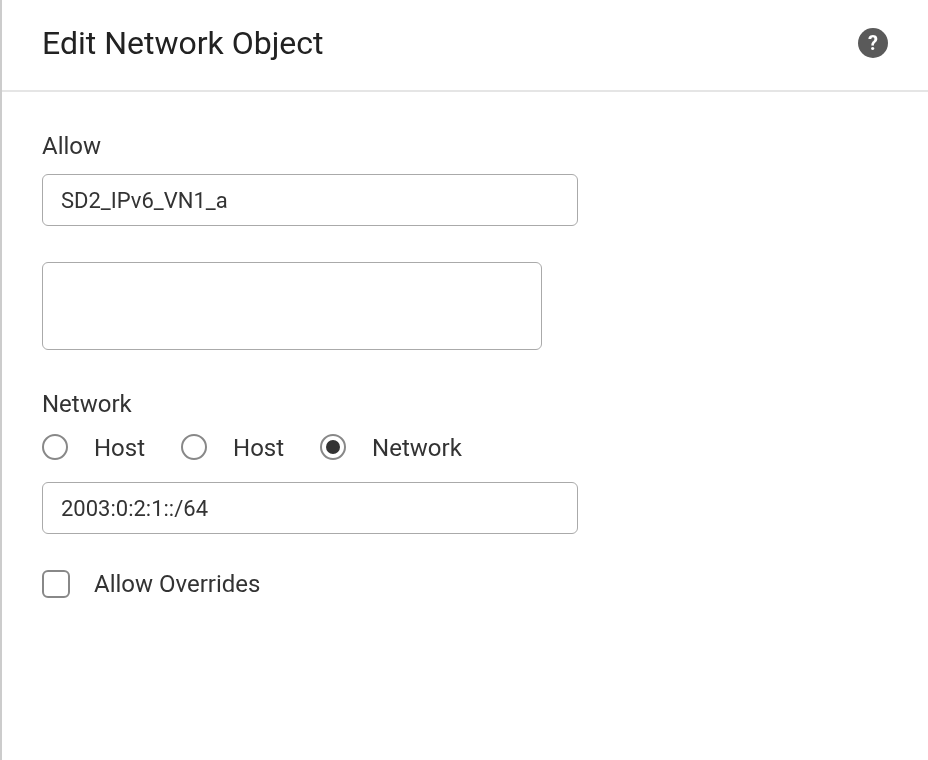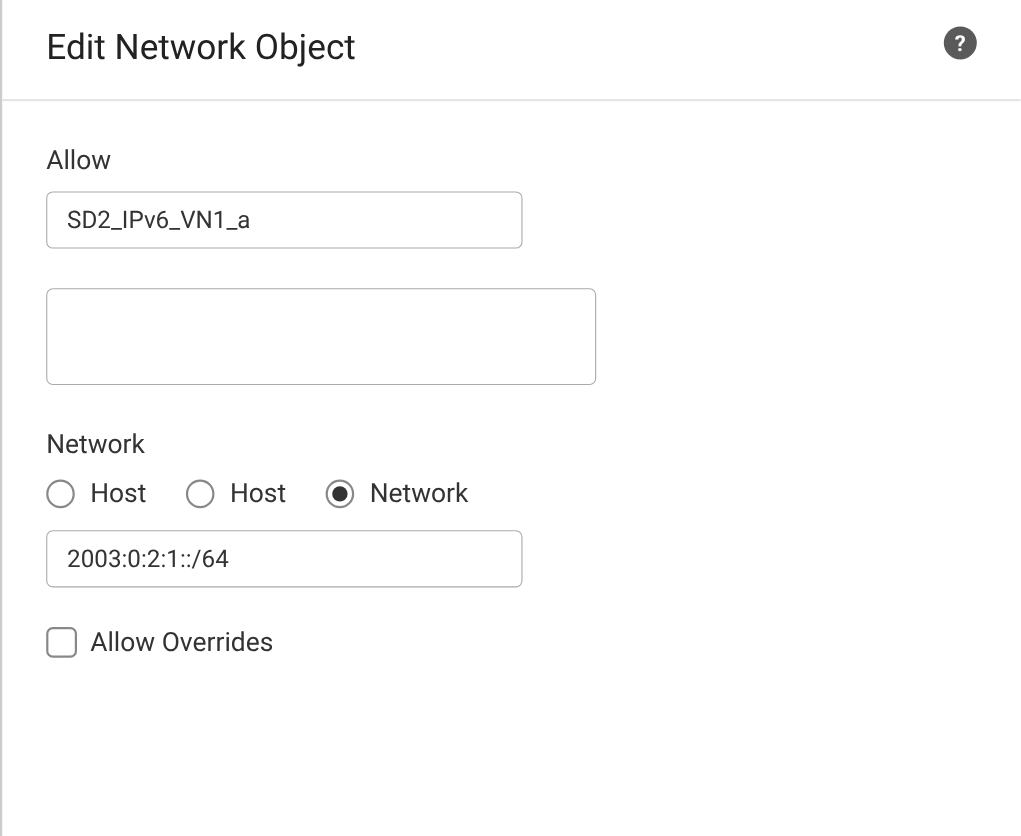--- a/index.html
+++ b/index.html
@@ -11,20 +11,21 @@
       font-family: -apple-system, BlinkMacSystemFont, "Segoe UI", Roboto, Helvetica, Arial, sans-serif;
       background: #fff;
       color: #333;
       width: 928px;
       height: 760px;
       border-left: 2px solid #ccc;
     }
     .dialog-header {
       display: flex;
       justify-content: space-between;
+      align-items: center;
       padding: 24px 40px 28px 40px;
       border-bottom: 2px solid #e5e5e5;
     }
     .dialog-title {
       font-size: 32px;
       font-weight: 400;
       color: #222;
     }
     .help-icon {
       width: 30px;
@@ -46,21 +47,21 @@
       margin-bottom: 36px;
     }
     .form-label {
       display: block;
       font-size: 24px;
       font-weight: 400;
       color: #333;
       margin-bottom: 14px;
     }
     .text-input {
-      width: 433px;
+      width: 536px;
       height: 52px;
       padding: 0 18px;
       font-size: 22px;
       border: 1px solid #aaa;
       border-radius: 6px;
       background: #fff;
       color: #333;
       font-family: inherit;
     }
     .textarea-input {
@@ -76,22 +77,22 @@
       font-family: inherit;
     }
     .radio-group {
       display: flex;
       gap: 36px;
       margin-bottom: 20px;
       margin-top: 16px;
     }
     .radio-option {
       display: flex;
-      align-items: flex-end;
-      gap: 14px;
+      align-items: flex-start;
+      gap: 26px;
       cursor: pointer;
     }
     .radio-circle {
       width: 26px;
       height: 26px;
       border: 2px solid #888;
       border-radius: 50%;
       display: flex;
       align-items: center;
       justify-content: center;
@@ -104,21 +105,21 @@
       background: #333;
       border-radius: 50%;
     }
     .radio-label {
       font-size: 24px;
       color: #333;
     }
     .checkbox-row {
       display: flex;
       align-items: center;
-      gap: 12px;
+      gap: 24px;
       cursor: pointer;
     }
     .checkbox-box {
       width: 28px;
       height: 28px;
       border: 2px solid #888;
       border-radius: 6px;
       flex-shrink: 0;
     }
     .checkbox-label {

